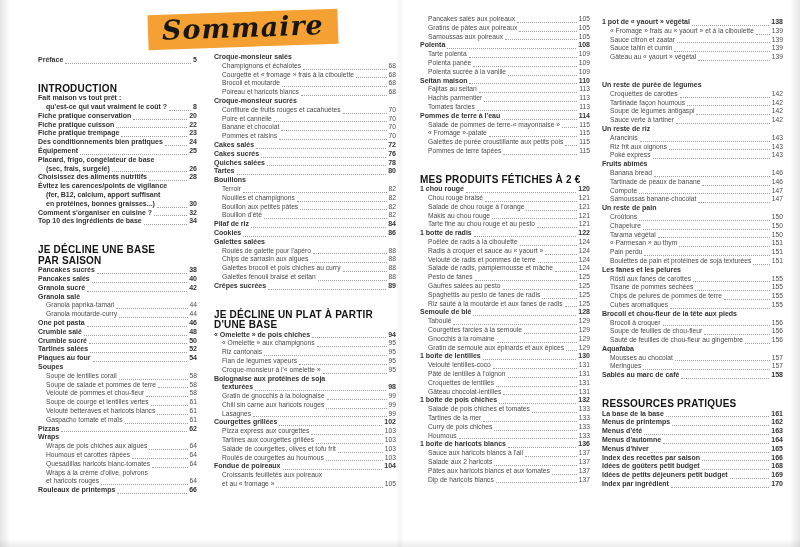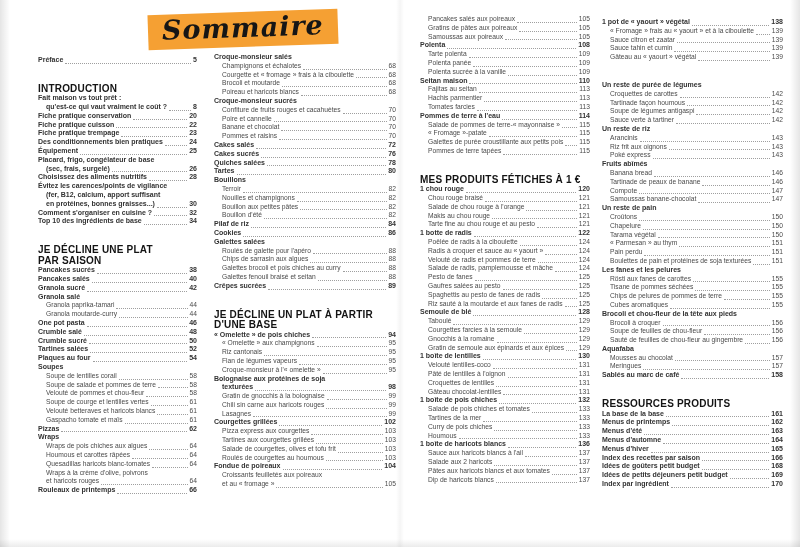--- a/index.html
+++ b/index.html
@@ -116,21 +116,21 @@
         <span class="txt">Comment s'organiser en cuisine ?</span>
         <span class="leader"></span>
         <span class="pg">32</span>
       </div>
       <div class="row b">
         <span class="txt">Top 10 des ingrédients de base</span>
         <span class="leader"></span>
         <span class="pg">34</span>
       </div>
       <div class="gapL"></div>
-      <div class="row h">JE DÉCLINE UNE PLAT</div>
+      <div class="row h">JE DÉCLINE UNE BASE</div>
       <div class="row h2">PAR SAISON</div>
       <div class="row b">
         <span class="txt">Pancakes sucrés</span>
         <span class="leader"></span>
         <span class="pg">38</span>
       </div>
       <div class="row b">
         <span class="txt">Pancakes salés</span>
         <span class="leader"></span>
         <span class="pg">40</span>
@@ -541,21 +541,21 @@
         <span class="txt">Galettes de purée croustillante aux petits pois</span>
         <span class="leader"></span>
         <span class="pg">115</span>
       </div>
       <div class="row s">
         <span class="txt">Pommes de terre tapées</span>
         <span class="leader"></span>
         <span class="pg">115</span>
       </div>
       <div class="gapL"></div>
-      <div class="row h">MES PRODUITS FÉTICHES À 1 €</div>
+      <div class="row h">MES PRODUITS FÉTICHES À 2 €</div>
       <div class="row b">
         <span class="txt">1 chou rouge</span>
         <span class="leader"></span>
         <span class="pg">120</span>
       </div>
       <div class="row s">
         <span class="txt">Chou rouge braisé</span>
         <span class="leader"></span>
         <span class="pg">121</span>
       </div>
@@ -897,21 +897,21 @@
         <span class="txt">Meringues</span>
         <span class="leader"></span>
         <span class="pg">157</span>
       </div>
       <div class="row b">
         <span class="txt">Sablés au marc de café</span>
         <span class="leader"></span>
         <span class="pg">158</span>
       </div>
       <div class="gapL"></div>
-      <div class="row h">RESSOURCES PRODUITS</div>
+      <div class="row h">RESSOURCES PRATIQUES</div>
       <div class="row b">
         <span class="txt">La base de la base</span>
         <span class="leader"></span>
         <span class="pg">161</span>
       </div>
       <div class="row b">
         <span class="txt">Menus de printemps</span>
         <span class="leader"></span>
         <span class="pg">162</span>
       </div>

